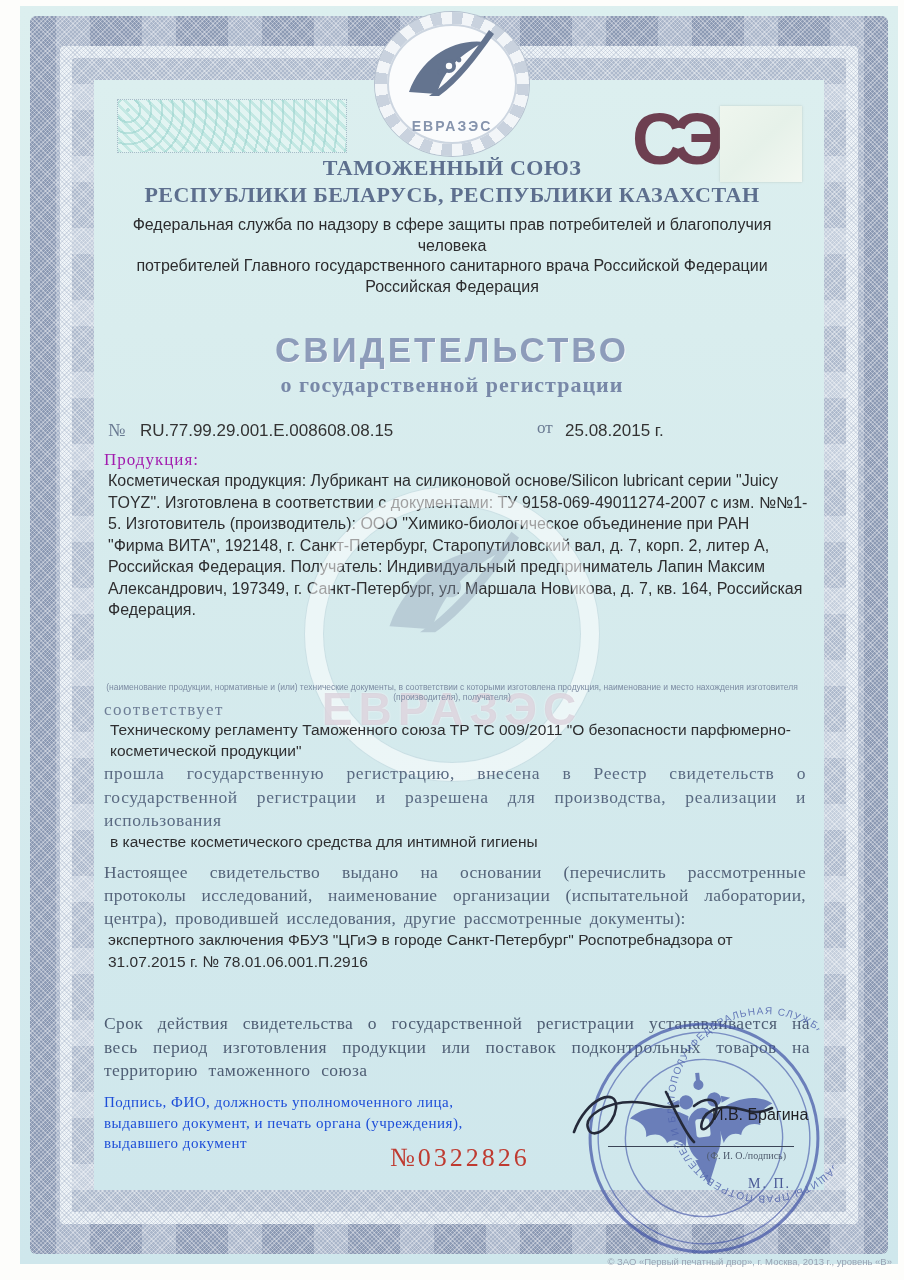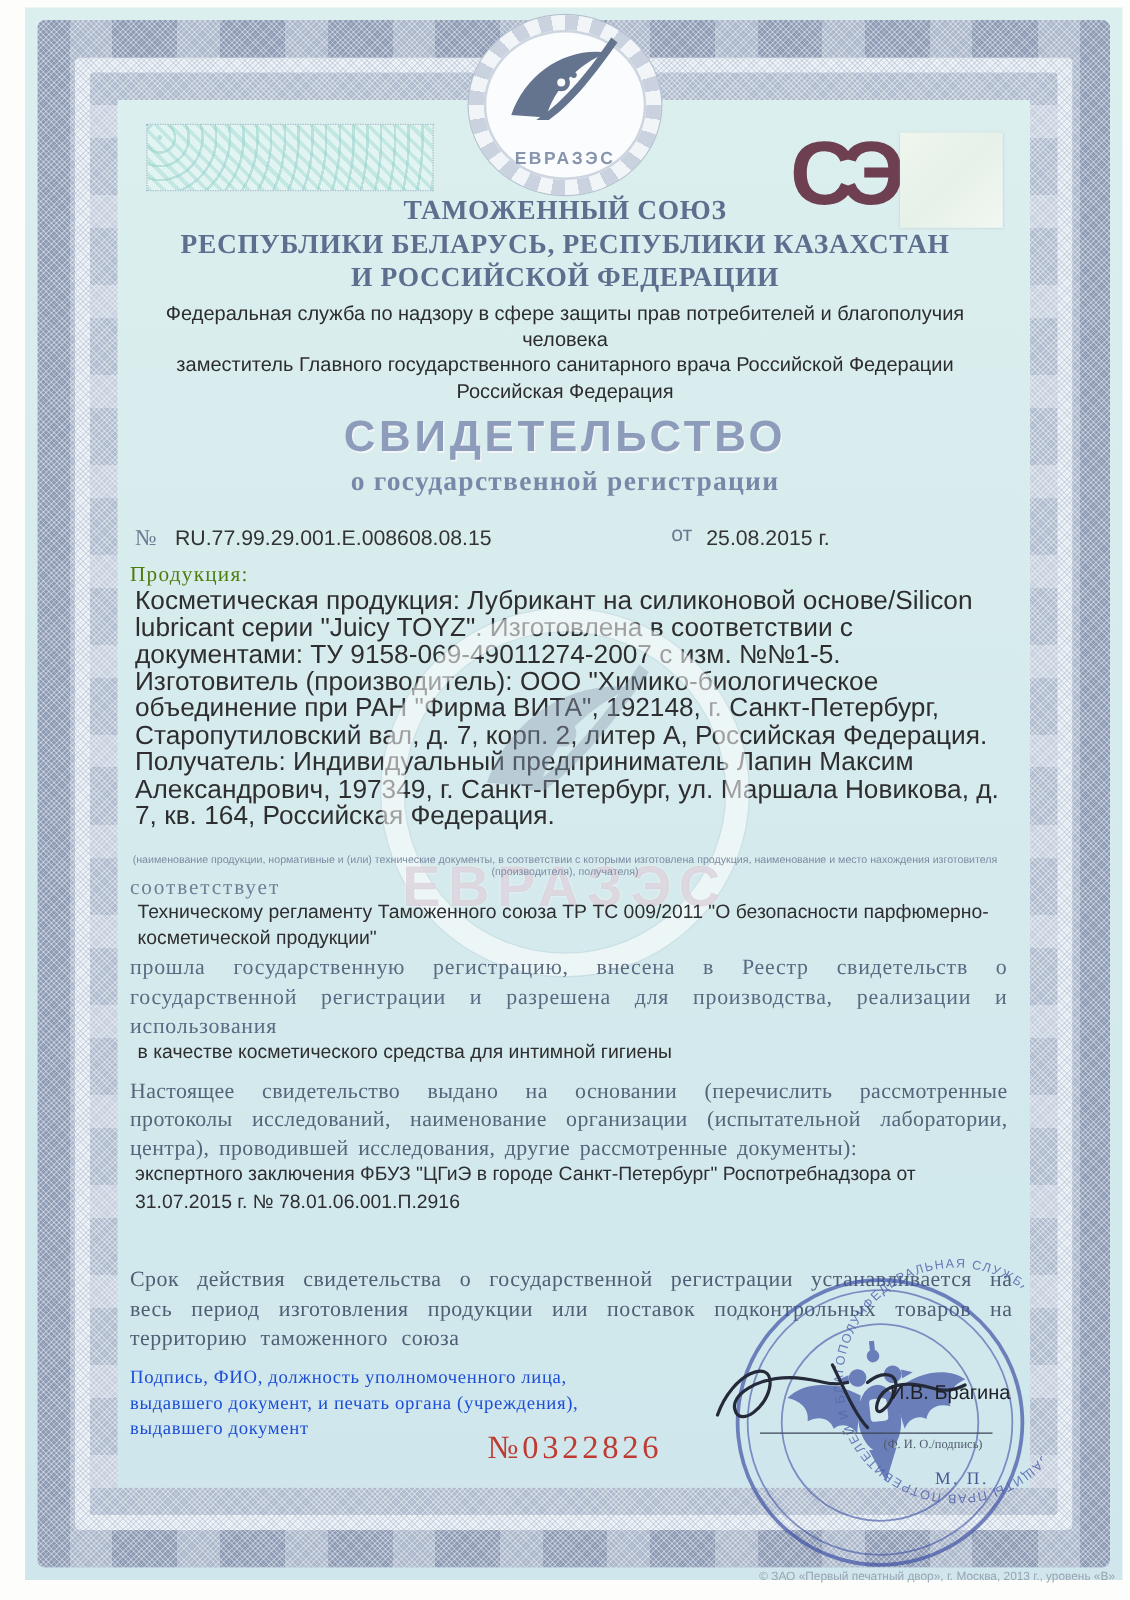--- a/index.html
+++ b/index.html
@@ -64,27 +64,27 @@
   .title-main{position:absolute;left:100px;top:330px;width:704px;text-align:center;
       font-family:Liberation Sans, sans-serif;font-weight:bold;font-size:35px;color:#8d9cba;
       letter-spacing:3px;text-shadow:1px 1px 0 #f2f6f8;}
   .title-sub{position:absolute;left:100px;top:372px;width:704px;text-align:center;
       font-family:"Liberation Serif",serif;font-weight:bold;font-size:22px;color:#7888a8;
       letter-spacing:1px;}
   
   .no-sign{position:absolute;left:108px;top:420px;font-family:"Liberation Serif",serif;
       font-size:18px;color:#6a7a92;}
   .no-value{position:absolute;left:140px;top:421px;font-size:17px;color:#333;}
-  .ot-sign{position:absolute;left:537px;top:418px;font-family:Liberation Sans, sans-serif;
+  .ot-sign{position:absolute;left:537px;top:418px;font-family:Liberation Serif, serif;
       font-size:17px;color:#6a7a92;}
   .date-value{position:absolute;left:565px;top:421px;font-size:17px;color:#333;}
   
   .prod-label{position:absolute;left:104px;top:450px;font-family:"Liberation Serif",serif;
-      font-size:17px;color:#4d7c0f;letter-spacing:1px;text-align:center;}
-  .prod-text{position:absolute;left:108px;top:470px;width:700px;font-size:21px;
+      font-size:17px;color:#a21caf;letter-spacing:1px;text-align:center;}
+  .prod-text{position:absolute;left:108px;top:470px;width:700px;font-size:16px;
       line-height:21.5px;color:#2e2e30;}
   
   .wm{position:absolute;left:305px;top:487px;width:294px;height:294px;pointer-events:none;}
   .wm .ring{position:absolute;inset:0;border-radius:50%;border:18px solid rgba(255,255,255,.55);
       box-shadow:0 0 0 1px rgba(170,185,200,.22), inset 0 0 0 1px rgba(170,185,200,.22);}
   .wm .wm-swoosh{position:absolute;left:60px;top:30px;width:180px;height:130px;opacity:.4;}
   .wm .wm-label{position:absolute;left:0;right:0;top:195px;text-align:center;font-weight:bold;
       font-size:46px;letter-spacing:6px;color:rgba(200,188,203,.55);
       text-shadow:0 0 2px rgba(255,255,255,.8);}
   .cap2{position:absolute;left:98px;top:682px;width:708px;font-size:8.5px;}
@@ -150,24 +150,23 @@
       <div class="label">ЕВРАЗЭС</div>
     </div>
 
     <div class="guilloche-patch"></div>
     <div class="se-mark">СЭ</div>
     <div class="holo-patch"></div>
 
     <div class="hdr">
       <div class="h-serif">ТАМОЖЕННЫЙ СОЮЗ</div>
       <div class="h-serif">РЕСПУБЛИКИ БЕЛАРУСЬ, РЕСПУБЛИКИ КАЗАХСТАН</div>
-      <div class="h-serif">И РОССИЙСКОЙ ФЕДЕРАЦИИ</div>
       <div class="gap"></div>
       <div class="h-sans">Федеральная служба по надзору в сфере защиты прав потребителей и благополучия человека</div>
-      <div class="h-sans">заместитель Главного государственного санитарного врача Российской Федерации</div>
+      <div class="h-sans">потребителей Главного государственного санитарного врача Российской Федерации</div>
       <div class="h-sans">Российская Федерация</div>
     </div>
 
     <div class="title-main">СВИДЕТЕЛЬСТВО</div>
     <div class="title-sub">о государственной регистрации</div>
 
     <span class="no-sign">№</span>
     <span class="no-value">RU.77.99.29.001.Е.008608.08.15</span>
     <span class="ot-sign">от</span>
     <span class="date-value">25.08.2015 г.</span>

